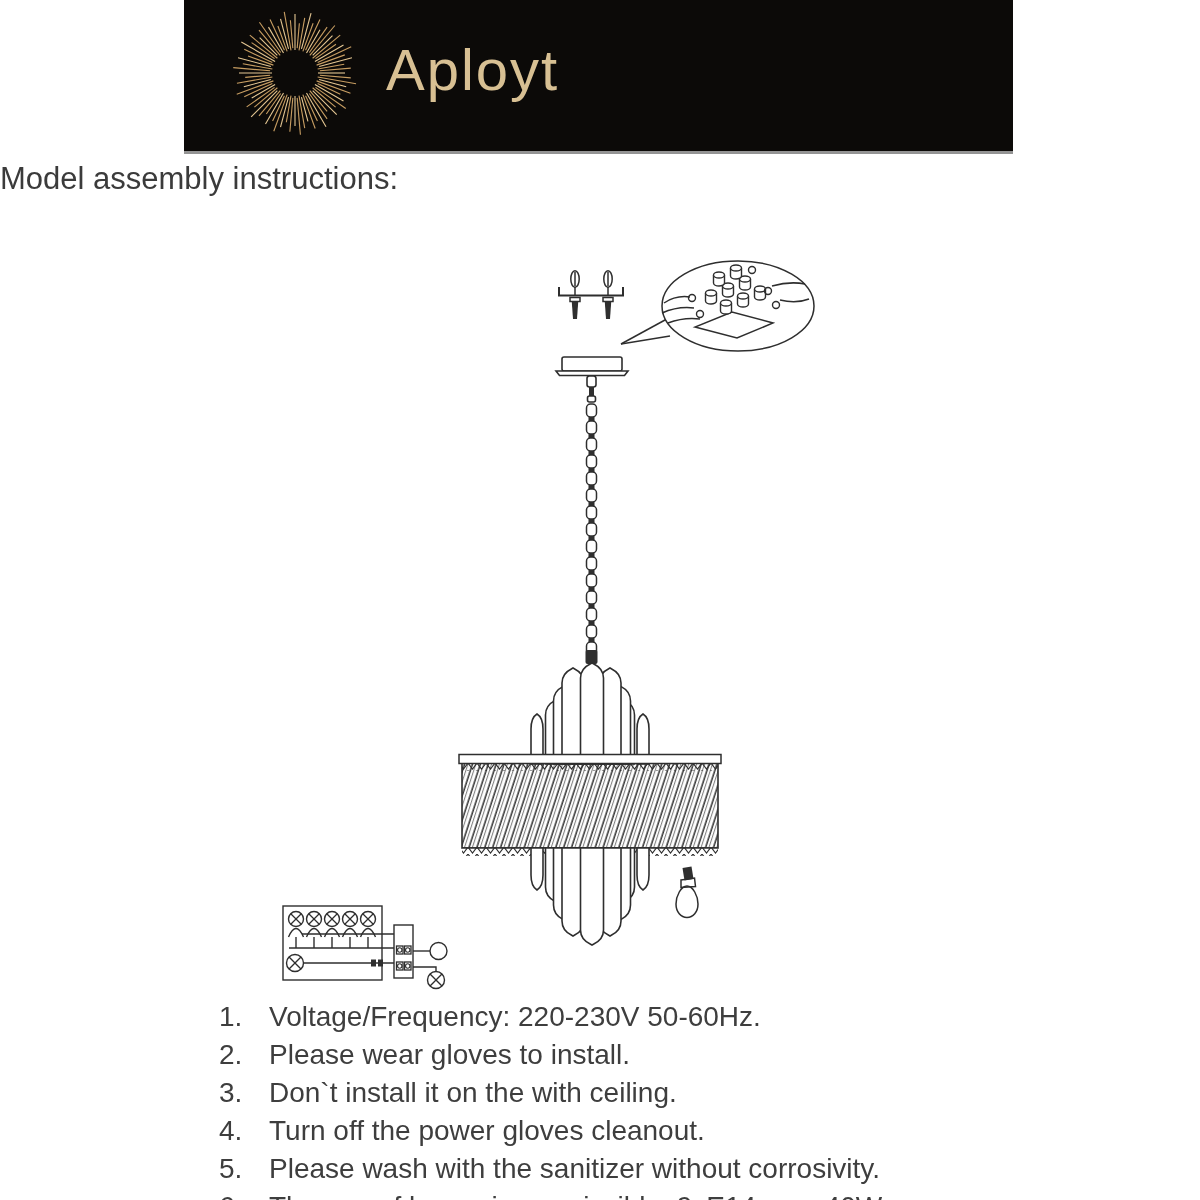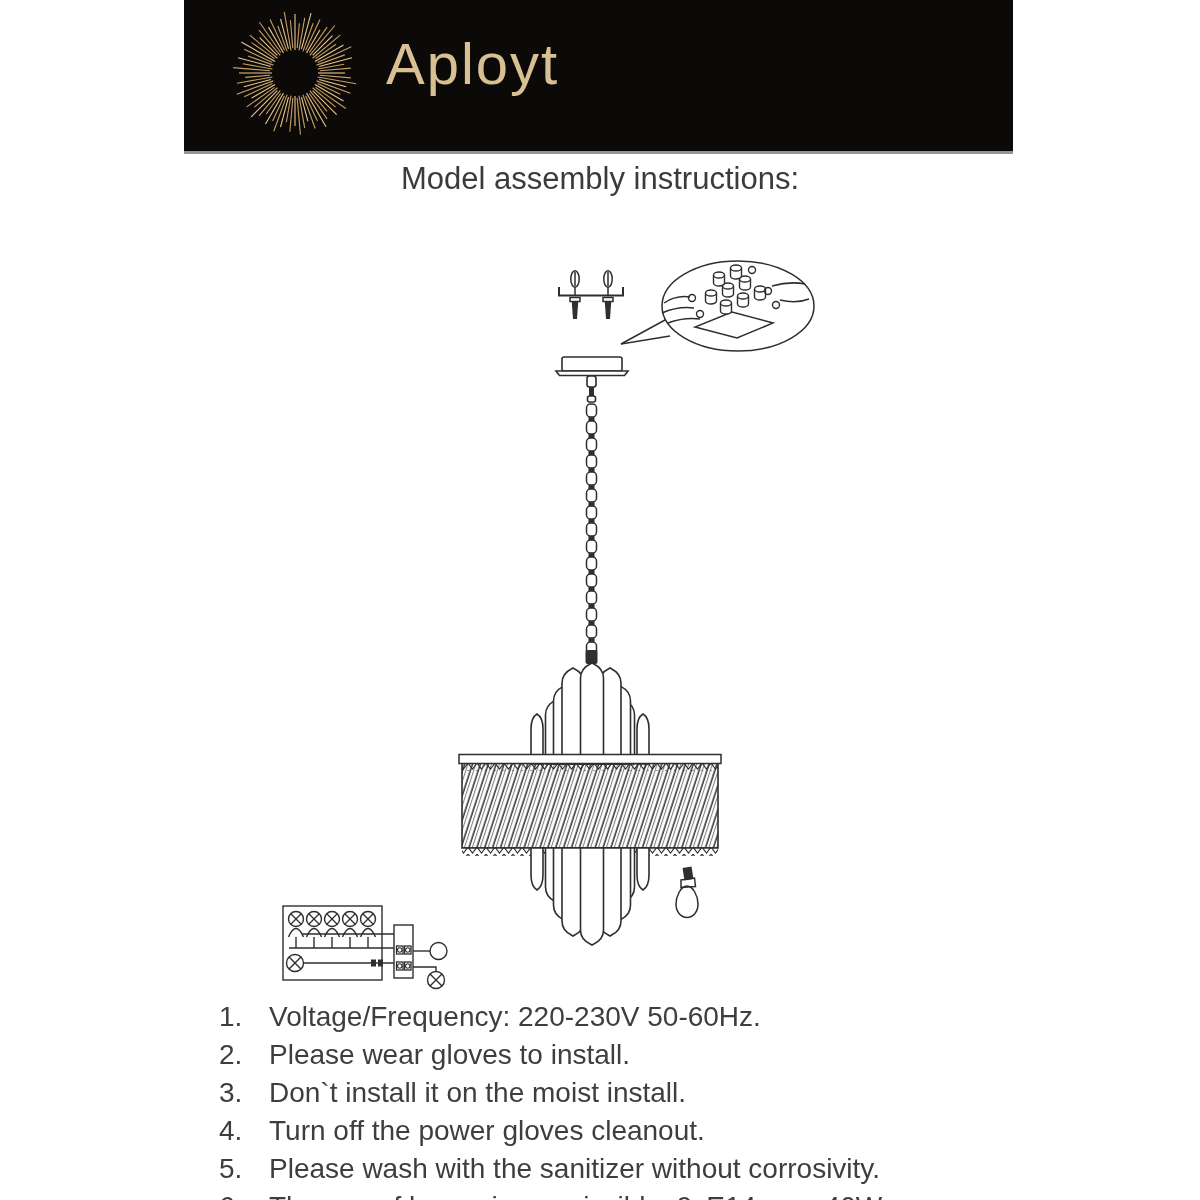--- a/index.html
+++ b/index.html
@@ -6,26 +6,26 @@
   body{
     width:1200px;height:1200px;position:relative;background:#ffffff;
     font-family:"Liberation Sans", sans-serif;color:#3d3d3d;overflow:hidden;
   }
   .banner{
     position:absolute;left:184px;top:0;width:829px;height:151px;
     background:#0c0a08;border-bottom:3px solid #949494;overflow:hidden;
   }
   .sunburst-svg{position:absolute;left:36px;top:-2px;}
   .wordmark{
-    position:absolute;left:202px;top:32px;font-size:58px;line-height:1.1;
+    position:absolute;left:202px;top:38px;font-size:58px;line-height:1.1;
     color:#d8c093;letter-spacing:2px;font-weight:400;
   }
   .fan-svg{position:absolute;right:0;top:0;}
   .title-block{
-    position:absolute;left:0;top:160px;width:1200px;text-align:center;
+    position:absolute;left:0;top:160px;width:1200px;text-align:left;
     font-size:31px;line-height:37px;color:#3b3b3b;
   }
   .diagram-svg{position:absolute;left:0;top:0;}
   .instructions{
     position:absolute;left:219px;top:998px;width:860px;
     font-size:28px;line-height:38px;color:#3e3e3e;
   }
   .instr-row{display:flex;}
   .instr-num{width:43px;flex:0 0 43px;}
   .instr-text{flex:1;margin-left:7px;}
@@ -340,21 +340,21 @@
   <div class="instr-row">
     <span class="instr-num">1.</span>
     <span class="instr-text">Voltage/Frequency: 220-230V 50-60Hz.</span>
   </div>
   <div class="instr-row">
     <span class="instr-num">2.</span>
     <span class="instr-text">Please wear gloves to install.</span>
   </div>
   <div class="instr-row">
     <span class="instr-num">3.</span>
-    <span class="instr-text">Don`t install it on the moist install.</span>
+    <span class="instr-text">Don`t install it on the with ceiling.</span>
   </div>
   <div class="instr-row">
     <span class="instr-num">4.</span>
     <span class="instr-text">Turn off the power gloves cleanout.</span>
   </div>
   <div class="instr-row">
     <span class="instr-num">5.</span>
     <span class="instr-text">Please wash with the sanitizer without corrosivity.</span>
   </div>
   <div class="instr-row">

